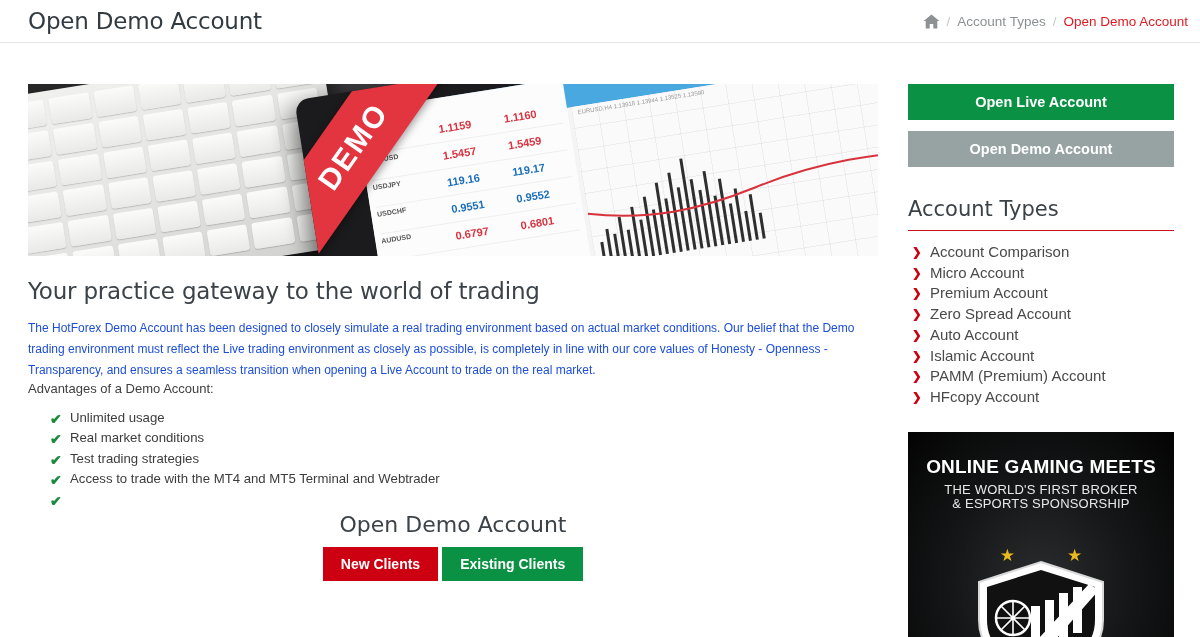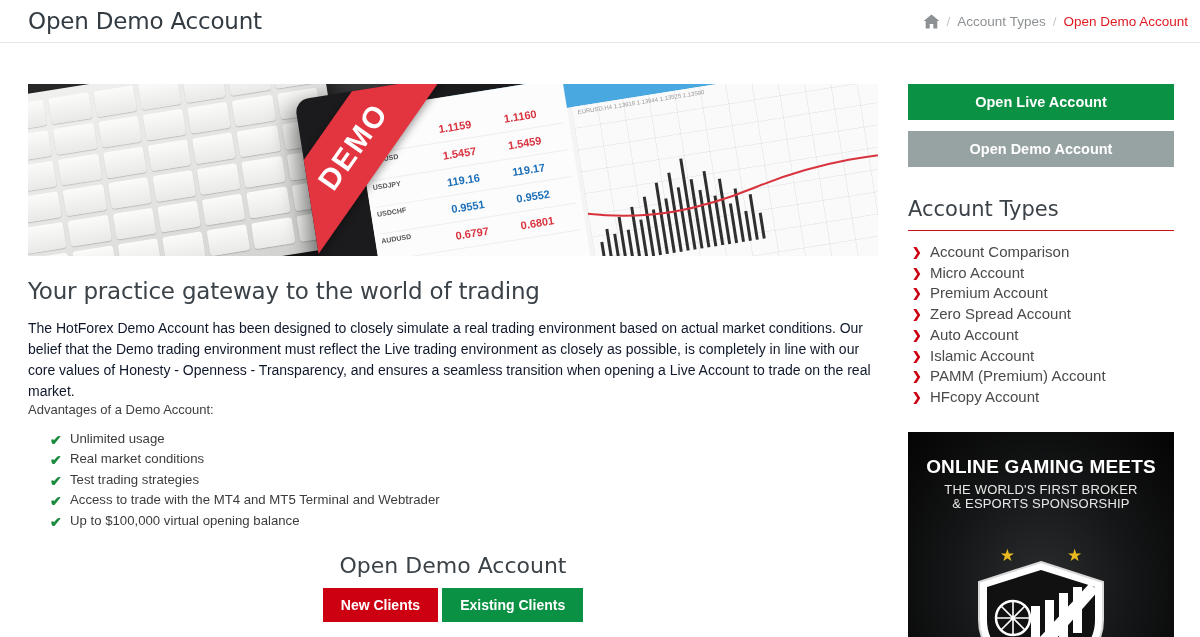--- a/index.html
+++ b/index.html
@@ -186,23 +186,23 @@
   h2.section-h {
     font-family: "DejaVu Sans", sans-serif;
     font-weight: 400;
     color: #3b4248;
     margin: 22px 0 14px 0;
     font-size: 23px;
     letter-spacing: -0.2px;
   }
   h2.section-h.tight { margin: 24px 0 10px 0; font-size: 22px; }
   p.body-copy {
-    font-size: 14px;
+    font-size: 12px;
     line-height: 21px;
-    color: #0f172a;
+    color: #1d4ed8;
     margin: 0;
     max-width: 845px;
   }
   .lead-small {
     font-size: 13px;
     color: #404040;
     margin: 0 0 12px 0;
   }
   ul.adv-list { list-style: none; margin: 0; padding: 0 0 0 22px; }
   ul.adv-list li {
@@ -464,21 +464,21 @@
     <h2 class="section-h">Your practice gateway to the world of trading</h2>
     <p class="body-copy">The HotForex Demo Account has been designed to closely simulate a real trading environment based on actual market conditions. Our belief that the Demo trading environment must reflect the Live trading environment as closely as possible, is completely in line with our core values of Honesty - Openness - Transparency, and ensures a seamless transition when opening a Live Account to trade on the real market.</p>
 
     <p class="lead-small">Advantages of a Demo Account:</p>
 
     <ul class="adv-list">
       <li><span class="check">✔</span><span>Unlimited usage</span></li>
       <li><span class="check">✔</span><span>Real market conditions</span></li>
       <li><span class="check">✔</span><span>Test trading strategies</span></li>
       <li><span class="check">✔</span><span>Access to trade with the MT4 and MT5 Terminal and Webtrader</span></li>
-      <li><span class="check">✔</span><span>Up to $100,000 virtual opening balance</span></li>
+      <li><span class="check">✔</span></li>
     </ul>
 
     <div class="cta-block">
       <div class="cta-title">Open Demo Account</div>
       <div class="cta-buttons">
         <button class="btn-cta btn-new">New Clients</button>
         <button class="btn-cta btn-existing">Existing Clients</button>
       </div>
     </div>
   </div>

